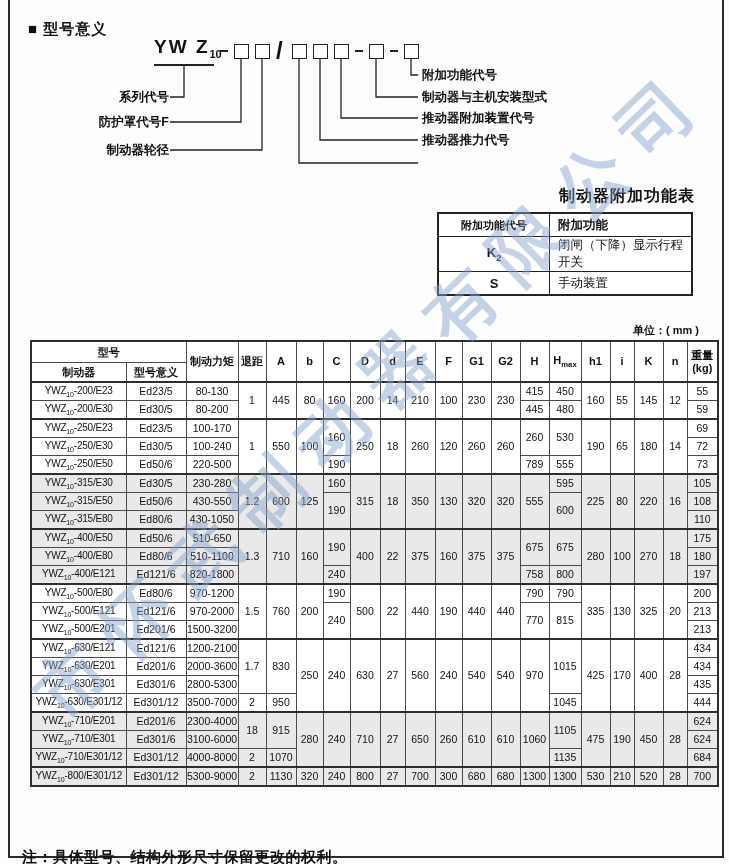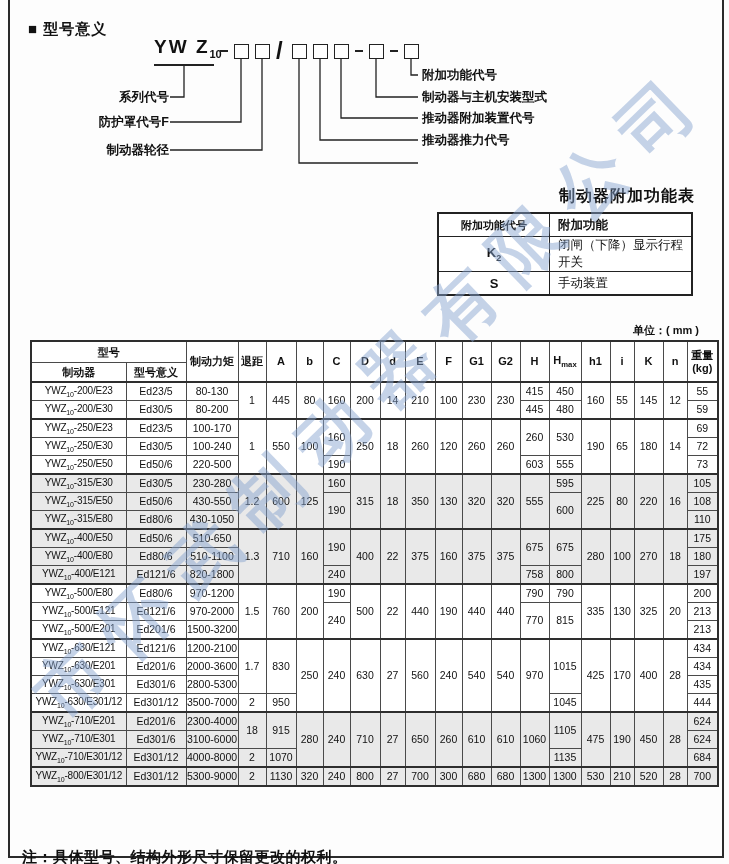--- a/index.html
+++ b/index.html
@@ -233,21 +233,21 @@
             <td class="model">YWZ<sub>10</sub>-250/E30</td>
             <td>Ed30/5</td>
             <td>100-240</td>
             <td>72</td>
           </tr>
           <tr class="">
             <td class="model">YWZ<sub>10</sub>-250/E50</td>
             <td>Ed50/6</td>
             <td>220-500</td>
             <td>190</td>
-            <td>603</td>
+            <td>789</td>
             <td>555</td>
             <td>73</td>
           </tr>
           <tr class="gstart shade">
             <td class="model">YWZ<sub>10</sub>-315/E30</td>
             <td>Ed30/5</td>
             <td>230-280</td>
             <td rowspan="3">1.2</td>
             <td rowspan="3">600</td>
             <td rowspan="3">125</td>

